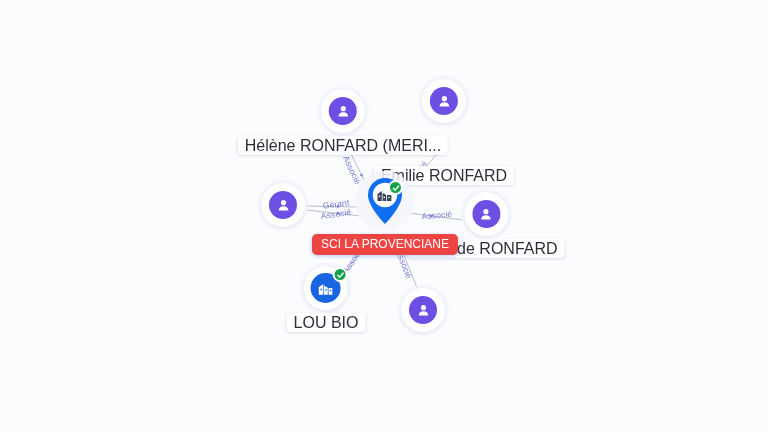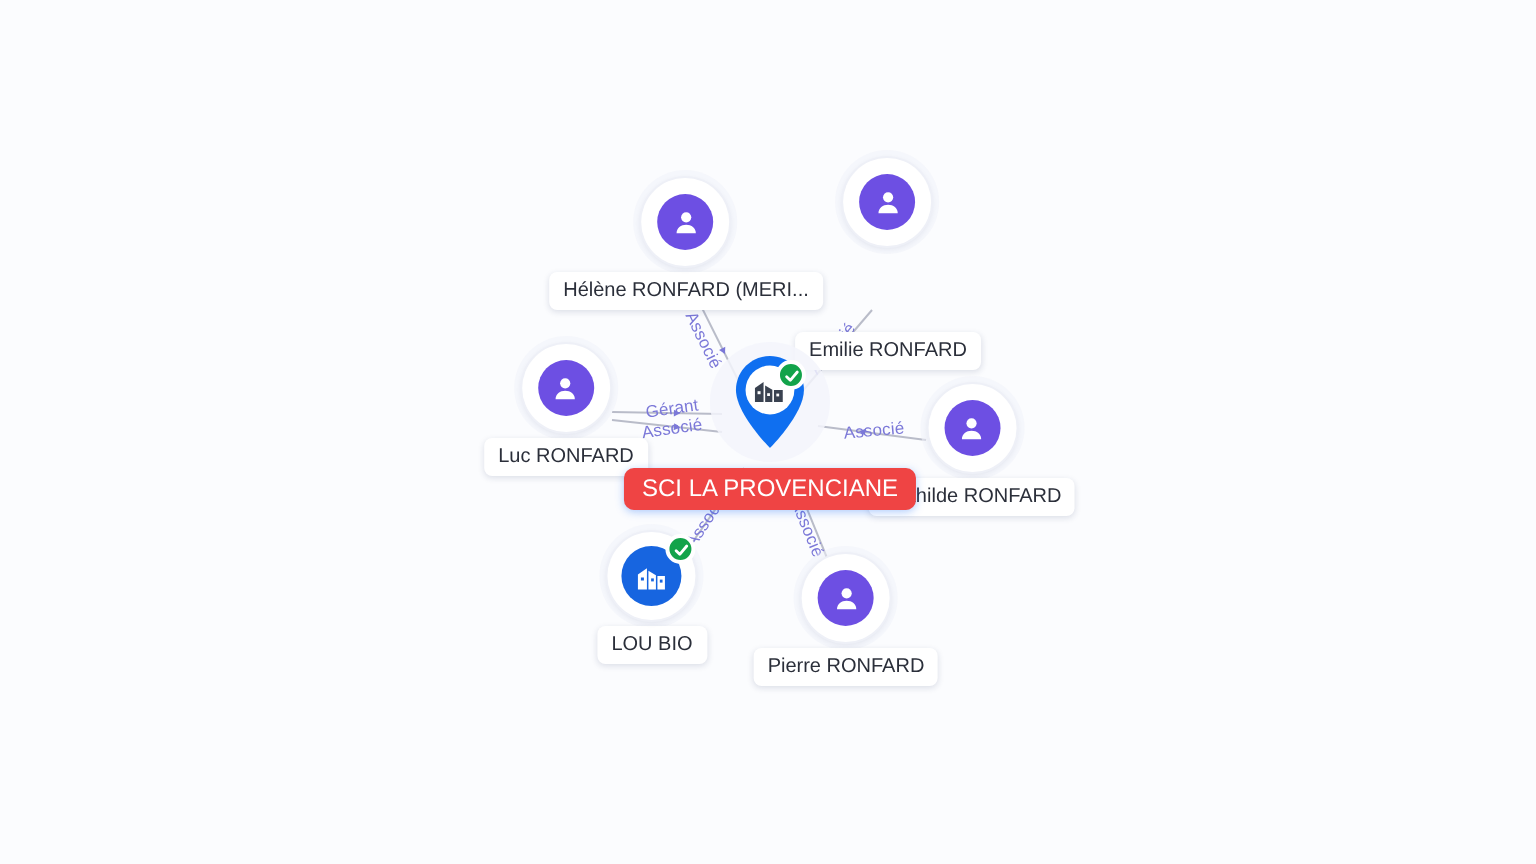--- a/index.html
+++ b/index.html
@@ -134,21 +134,21 @@
   }
   .badge-check svg { display:block; }
   .badge-company { right: 0px; top: 1px; }
   .badge-pin { right: 1px; top: 3px; }
 
   
   .node-label {
     margin-top: 3px;
     background: #ffffff;
     color: #2b2f3a;
-    font-size: 10px;
+    font-size: 16px;
     line-height: 15px;
     padding: 2px 7px;
     border-radius: 4px;
     white-space: nowrap;
     box-shadow: 0 1px 3px rgba(30,40,90,0.14);
   }
   .node-label.primary {
     background: #ef4444;
     color: #ffffff;
     font-size: 12px;
@@ -225,21 +225,20 @@
 
   <div class="node" style="left:283px; top:205px;">
     <div class="person-halo">
       <div class="person-disc">
         <svg width="17" height="17" viewBox="0 0 24 24" fill="#ffffff">
           <circle cx="12" cy="8" r="3.6"></circle>
           <path d="M5.2 19.2c0-3.8 3.1-6 6.8-6s6.8 2.2 6.8 6z"></path>
         </svg>
       </div>
     </div>
-    <div class="node-label">Luc RONFARD</div>
   </div>
 
   <div class="node" style="left:486px; top:225px;">
     <div class="person-halo">
       <div class="person-disc">
         <svg width="17" height="17" viewBox="0 0 24 24" fill="#ffffff">
           <circle cx="12" cy="8" r="3.6"></circle>
           <path d="M5.2 19.2c0-3.8 3.1-6 6.8-6s6.8 2.2 6.8 6z"></path>
         </svg>
       </div>
@@ -270,21 +269,20 @@
 
   <div class="node" style="left:423px; top:310px;">
     <div class="person-halo">
       <div class="person-disc">
         <svg width="17" height="17" viewBox="0 0 24 24" fill="#ffffff">
           <circle cx="12" cy="8" r="3.6"></circle>
           <path d="M5.2 19.2c0-3.8 3.1-6 6.8-6s6.8 2.2 6.8 6z"></path>
         </svg>
       </div>
     </div>
-    <div class="node-label">Pierre RONFARD</div>
   </div>
 
   <div class="node" style="left:385px; top:213px; z-index:5;">
     <div class="pin-halo">
       <div class="pin-shape">
         <svg width="38" height="48" viewBox="0 0 38 48">
           <path d="M19 1C9.6 1 2 8.6 2 18c0 12 17 29 17 29s17-17 17-29C36 8.6 28.4 1 19 1z" fill="#0f6ff0"></path>
           <circle cx="19" cy="18" r="12.2" fill="#ffffff"></circle>
           <g fill="#3a4250">
             <path d="M11.5 24V17l4.3-3V24z"></path>

